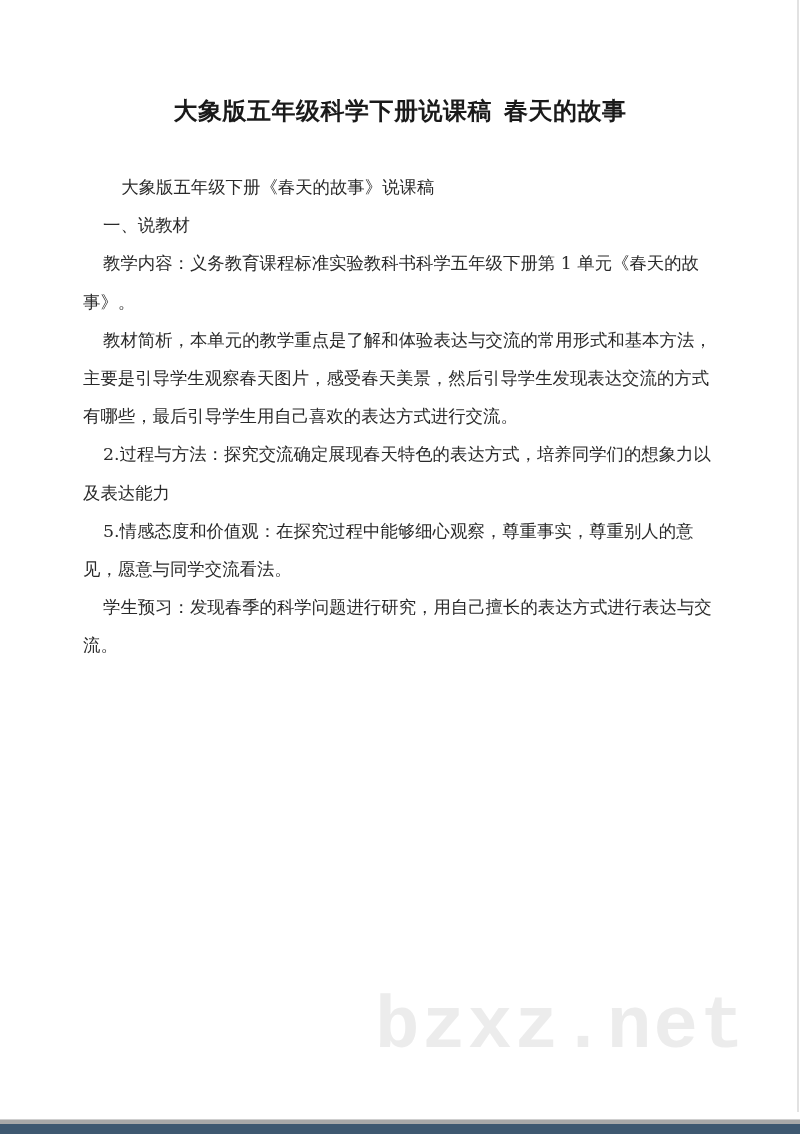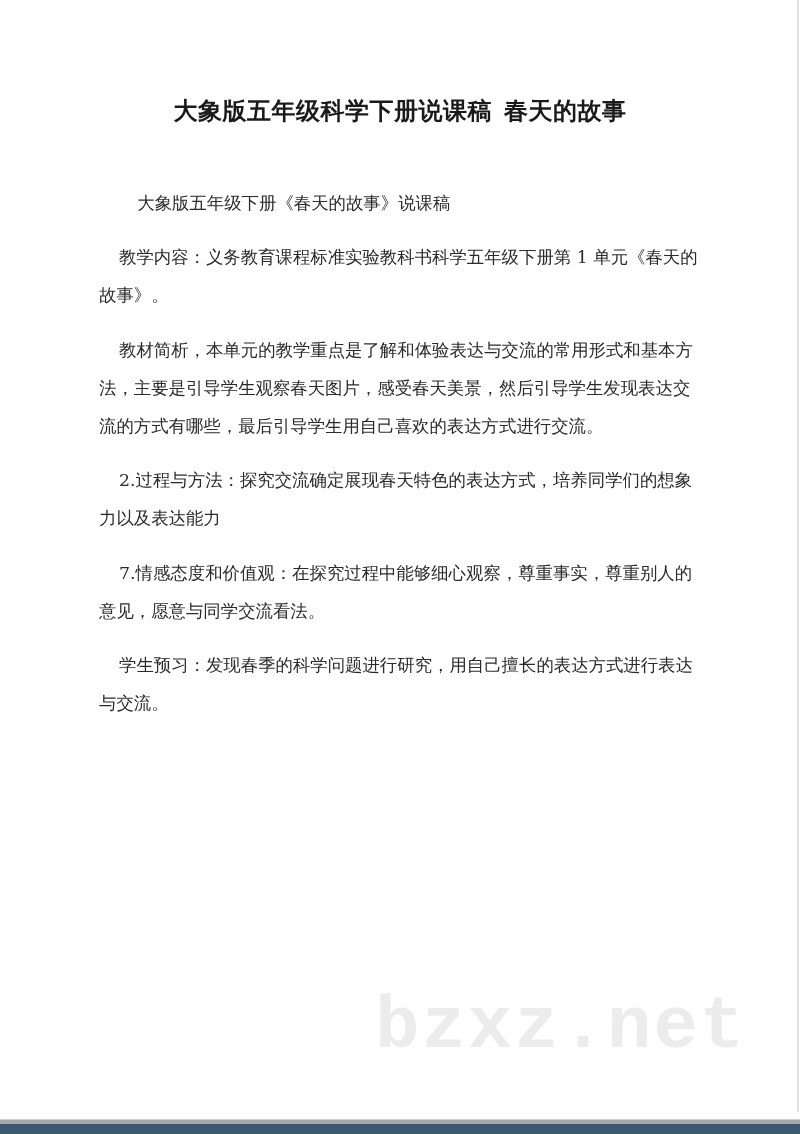--- a/index.html
+++ b/index.html
@@ -1,41 +1,42 @@
 <!DOCTYPE html>
 <html><head>
 <meta charset="utf-8">
 <style>
   html,body{margin:0;padding:0;}
   body{width:800px;height:1134px;position:relative;overflow:hidden;background:#ffffff;font-family:"DejaVu Serif","Liberation Serif",serif;color:#222;}
   .page{position:absolute;left:0;top:0;width:797px;height:1112px;background:#fff;border-right:2px solid #e2e2e2;}
   .title{position:absolute;left:0;width:800px;top:95px;text-align:center;font-family:"DejaVu Sans","Liberation Sans",sans-serif;font-weight:bold;font-size:24px;color:#1a1a1a;letter-spacing:0.5px;}
   .title .gap{display:inline-block;width:12px;}
   .body{position:absolute;left:83px;top:168px;width:640px;font-size:17.4px;line-height:38.2px;color:#2a2a2a;}
-  .p{margin:16px;text-indent:1.15em;}
+  .p{margin:0;text-indent:1.15em;}
   .p.sub{text-indent:2.2em;}
   .p.h{text-indent:1.15em;}
   .bottom-line{position:absolute;left:0;top:1119px;width:800px;height:4px;background:#a8a8a8;border-top:1px solid #cfcfcf;}
   .bottom-bar{position:absolute;left:0;top:1124px;width:800px;height:10px;background:#3e5870;}
   .watermark{position:absolute;left:375px;top:985px;font-family:Liberation Mono, monospace;font-weight:bold;font-size:74px;color:rgba(200,200,200,0.35);letter-spacing:2px;pointer-events:none;}
 </style>
 </head>
 <body>
 
 <div class="page">
   <div class="title">
     <span>大象版五年级科学下册说课稿</span><span class="gap"></span><span>春天的故事</span>
   </div>
 
   <div class="body">
     <p class="p sub">大象版五年级下册《春天的故事》说课稿</p>
+    <p class="p h">一、说教材</p>
     <p class="p">教学内容：义务教育课程标准实验教科书科学五年级下册第 1 单元《春天的故事》。</p>
     <p class="p">教材简析，本单元的教学重点是了解和体验表达与交流的常用形式和基本方法，主要是引导学生观察春天图片，感受春天美景，然后引导学生发现表达交流的方式有哪些，最后引导学生用自己喜欢的表达方式进行交流。</p>
     <p class="p">2.过程与方法：探究交流确定展现春天特色的表达方式，培养同学们的想象力以及表达能力</p>
-    <p class="p">7.情感态度和价值观：在探究过程中能够细心观察，尊重事实，尊重别人的意见，愿意与同学交流看法。</p>
+    <p class="p">5.情感态度和价值观：在探究过程中能够细心观察，尊重事实，尊重别人的意见，愿意与同学交流看法。</p>
     <p class="p">学生预习：发现春季的科学问题进行研究，用自己擅长的表达方式进行表达与交流。</p>
   </div>
 
   <div class="watermark">bzxz.net</div>
 </div>
 
 <div class="bottom-line"></div>
 <div class="bottom-bar"></div>
 
 </body></html>

